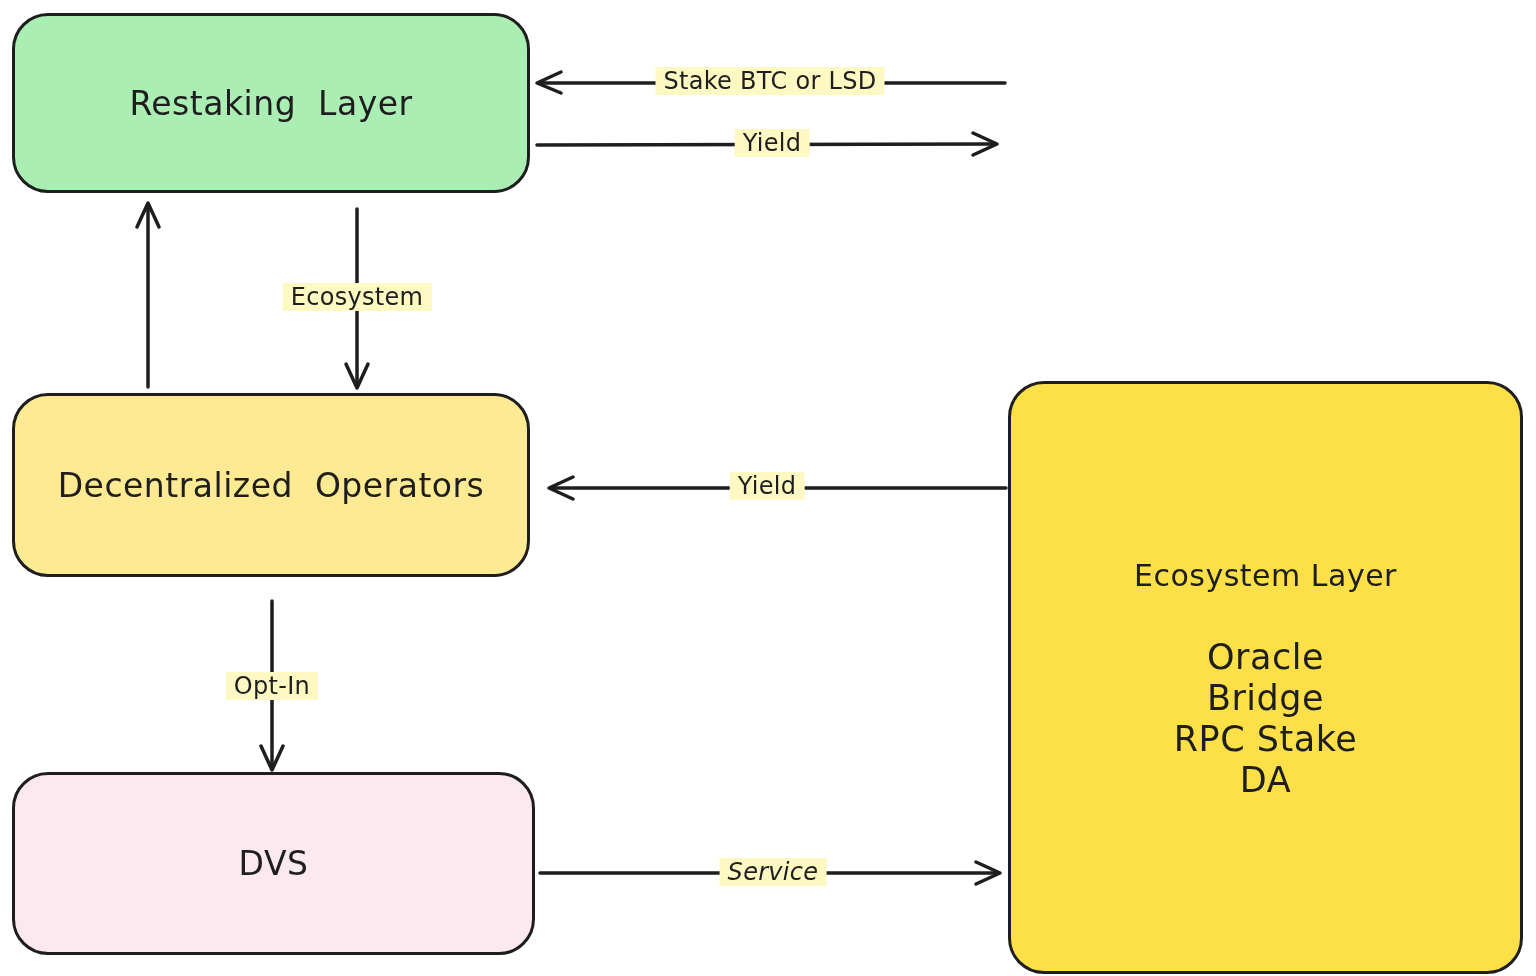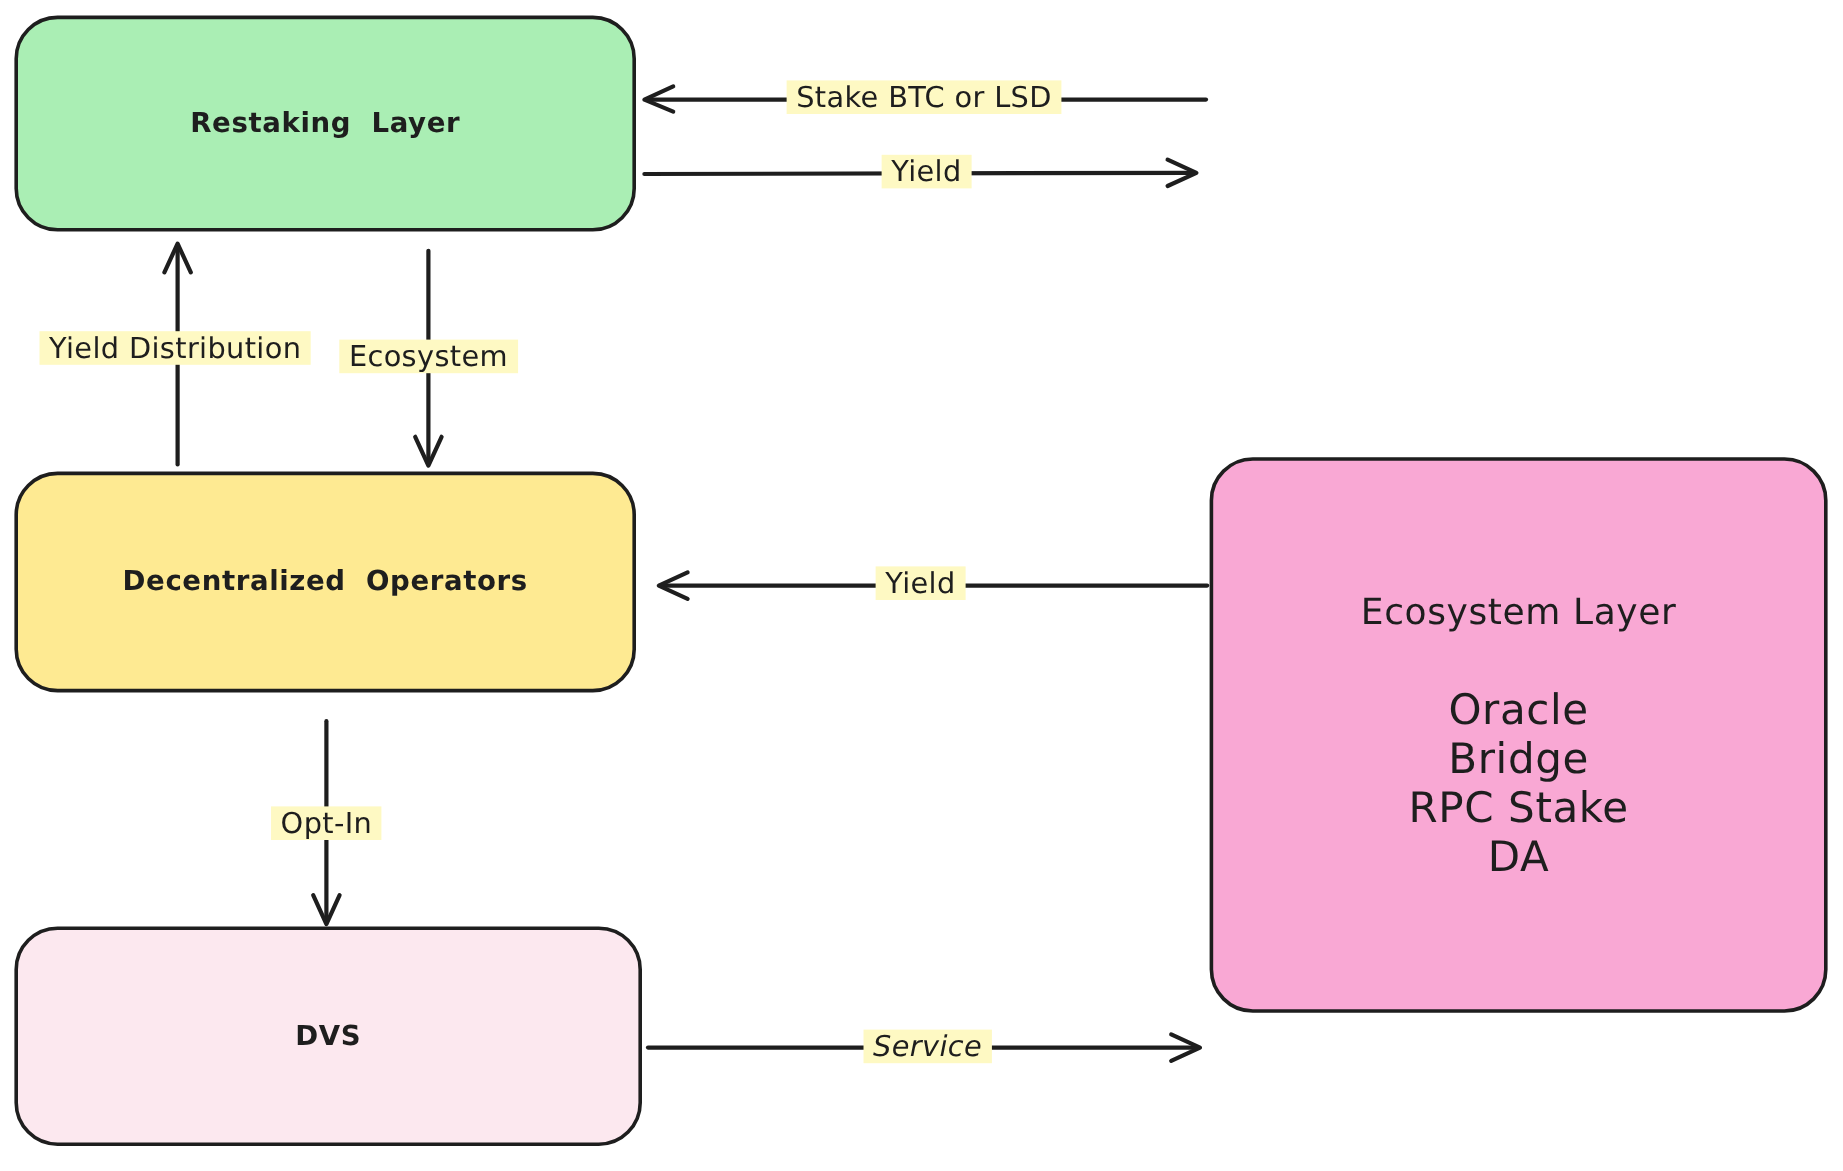--- a/index.html
+++ b/index.html
@@ -15,31 +15,31 @@
   .node{
     position:absolute;
     border:3px solid #1e1e1e;
     border-radius:36px;
     display:flex;
     align-items:center;
     justify-content:center;
     box-sizing:border-box;
   }
   .node-label{
-    font-size:23px;
-    font-weight:700;
+    font-size:33px;
+    font-weight:400;
     white-space:pre;
     letter-spacing:0.5px;
   }
   #node-restaking{left:12px;top:13px;width:518px;height:180px;background:#aaeeb4;}
   #node-stakers{left:1007px;top:10px;width:516px;height:182px;background:#e8f8ec;}
   #node-operators{left:12px;top:393px;width:518px;height:184px;background:#feea92;}
   #node-dvs{left:12px;top:772px;width:523px;height:183px;background:#fce8ef;}
   #node-ecosystem{
-    left:1008px;top:381px;width:515px;height:463px;background:#f9a8d4;
+    left:1008px;top:381px;width:515px;height:593px;background:#fde047;
     flex-direction:column;
   }
   .eco-title{
     font-size:30px;font-weight:500;line-height:41px;margin-bottom:41px;
     letter-spacing:0.5px;
   }
   .eco-list{display:flex;flex-direction:column;align-items:center;}
   .eco-item{font-size:35px;line-height:41px;letter-spacing:0.5px;}
   svg.edges{position:absolute;inset:0;pointer-events:none;}
   svg.edges path{
@@ -112,21 +112,20 @@
       <span class="eco-item">Bridge</span>
       <span class="eco-item">RPC Stake</span>
       <span class="eco-item">DA</span>
     </div>
   </div>
 
   <div class="edge-label" style="left:770px;top:81px;">Stake BTC or LSD</div>
 
   <div class="edge-label" style="left:772px;top:143px;">Yield</div>
 
-  <div class="edge-label" style="left:146px;top:290px;">Yield Distribution</div>
 
   <div class="edge-label" style="left:357px;top:297px;">Ecosystem</div>
 
   <div class="edge-label" style="left:767px;top:486px;">Yield</div>
 
   <div class="edge-label" style="left:272px;top:686px;">Opt-In</div>
 
   <div class="edge-label" style="left:773px;top:872px;font-style:italic;">Service</div>
 
 </div>

